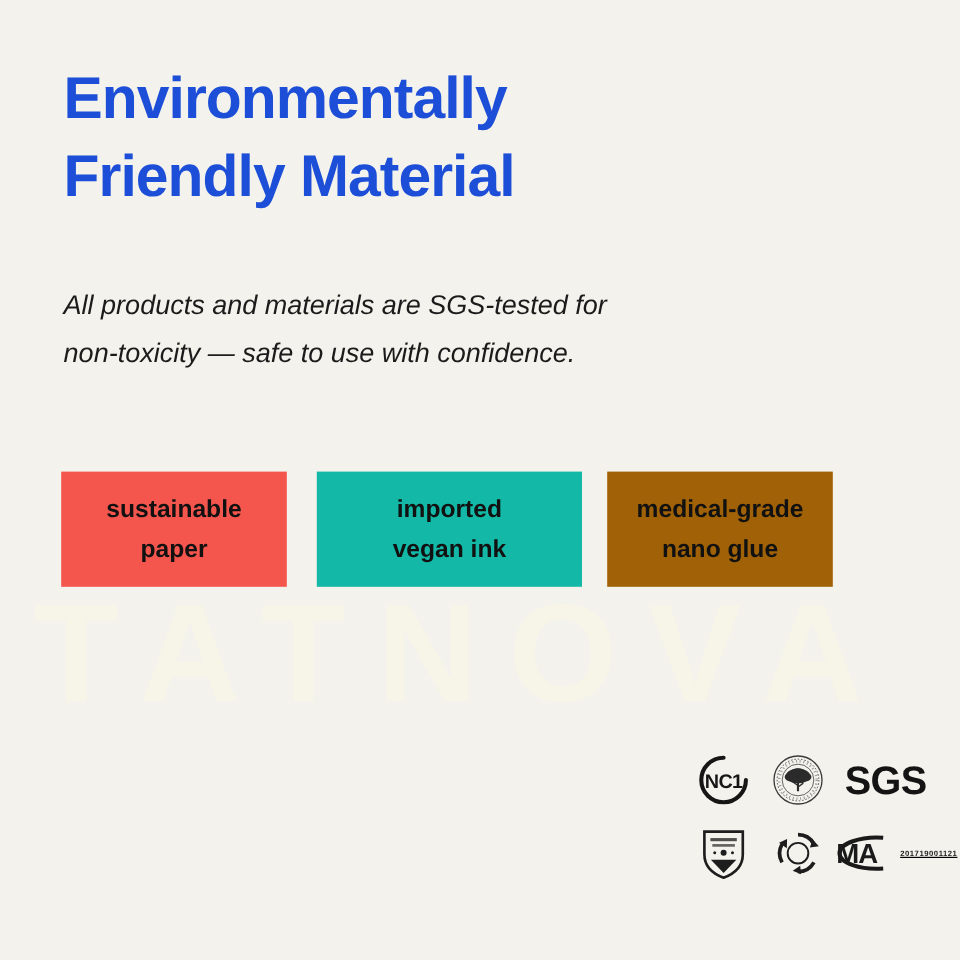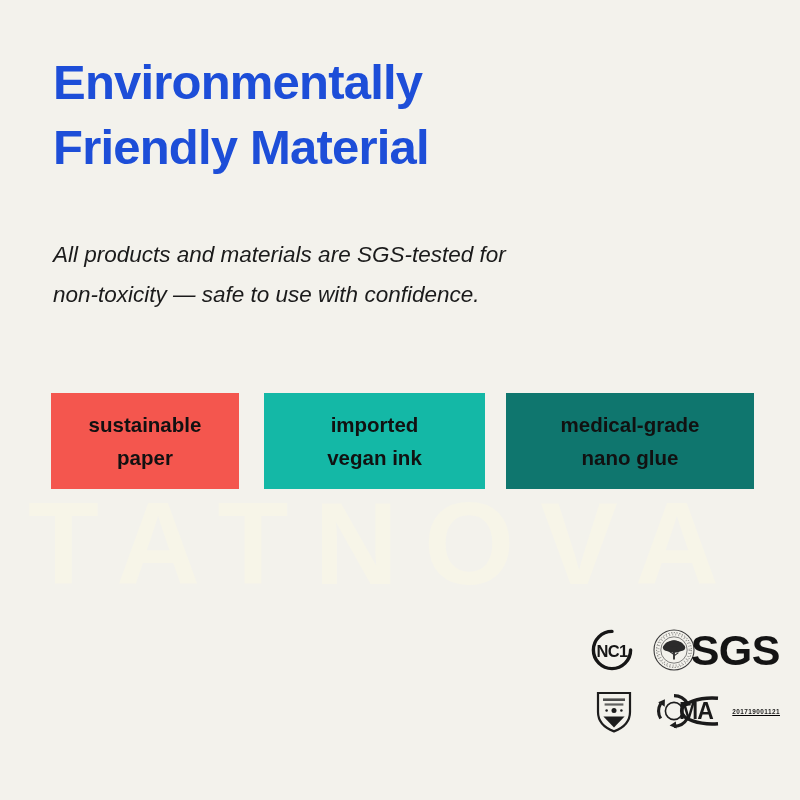--- a/index.html
+++ b/index.html
@@ -89,59 +89,59 @@
     justify-content: center;
     text-align: center;
     font-size: 20.5px;
     font-weight: 700;
     line-height: 1.62;
     color: #111111;
   }
   .chip .cl { display: block; }
   .chip-paper { width: 188px; background: #f4564e; margin-right: 25px; }
   .chip-ink   { width: 221px; background: #14b8a6; margin-right: 21px; }
-  .chip-glue  { width: 248px; background: #0f766e; }
+  .chip-glue  { width: 188px; background: #a16207; }
 
   
   .badges {
     position: absolute;
     left: 572px;
     top: 620px;
     width: 208px;
     display: grid;
     grid-template-columns: 62px 62px 84px;
     grid-template-rows: 60px 62px;
     align-items: center;
     justify-items: center;
     z-index: 2;
   }
   .badge {
     display: flex;
     align-items: center;
-    justify-content: flex-end;
+    justify-content: center;
     width: 100%;
     height: 100%;
   }
   .badge svg { display: block; }
   .cma-wrap {
     display: flex;
     align-items: center;
     justify-content: center;
     text-decoration: underline;
   }
   .cma-num {
     font-size: 6.4px;
     font-weight: 700;
     letter-spacing: 0.45px;
     color: #1c1c1c;
     margin-top: 1px;
     white-space: nowrap;
   }
   .sgs-text {
-    font-size: 43px;
+    font-size: 33px;
     font-weight: 700;
     letter-spacing: -0.5px;
     color: #141414;
     line-height: 1;
   }
 </style>
 </head>
 <body>
 
 <div class="page">

